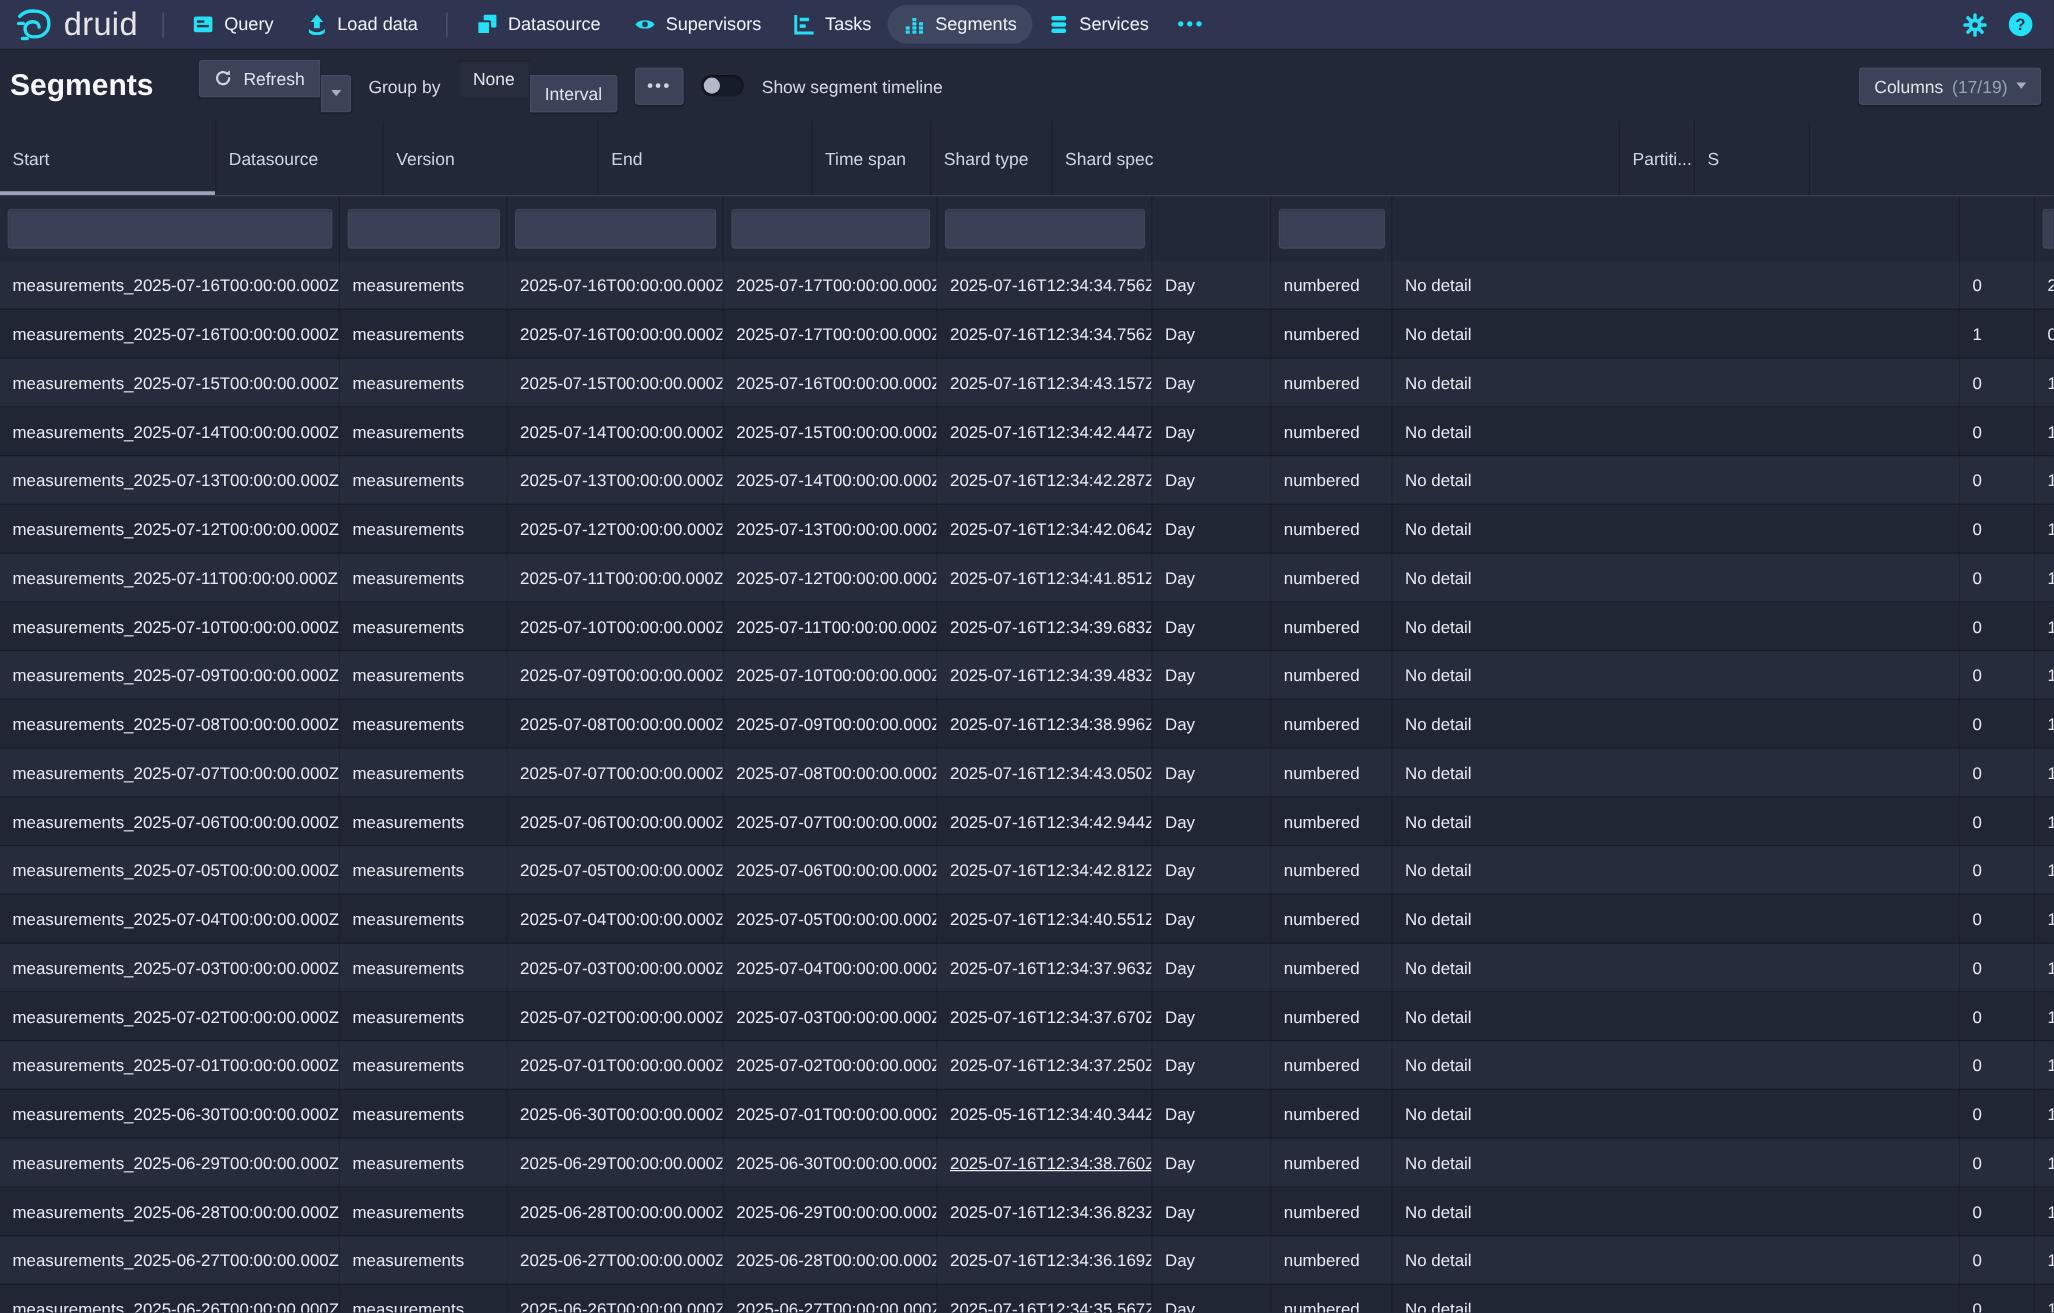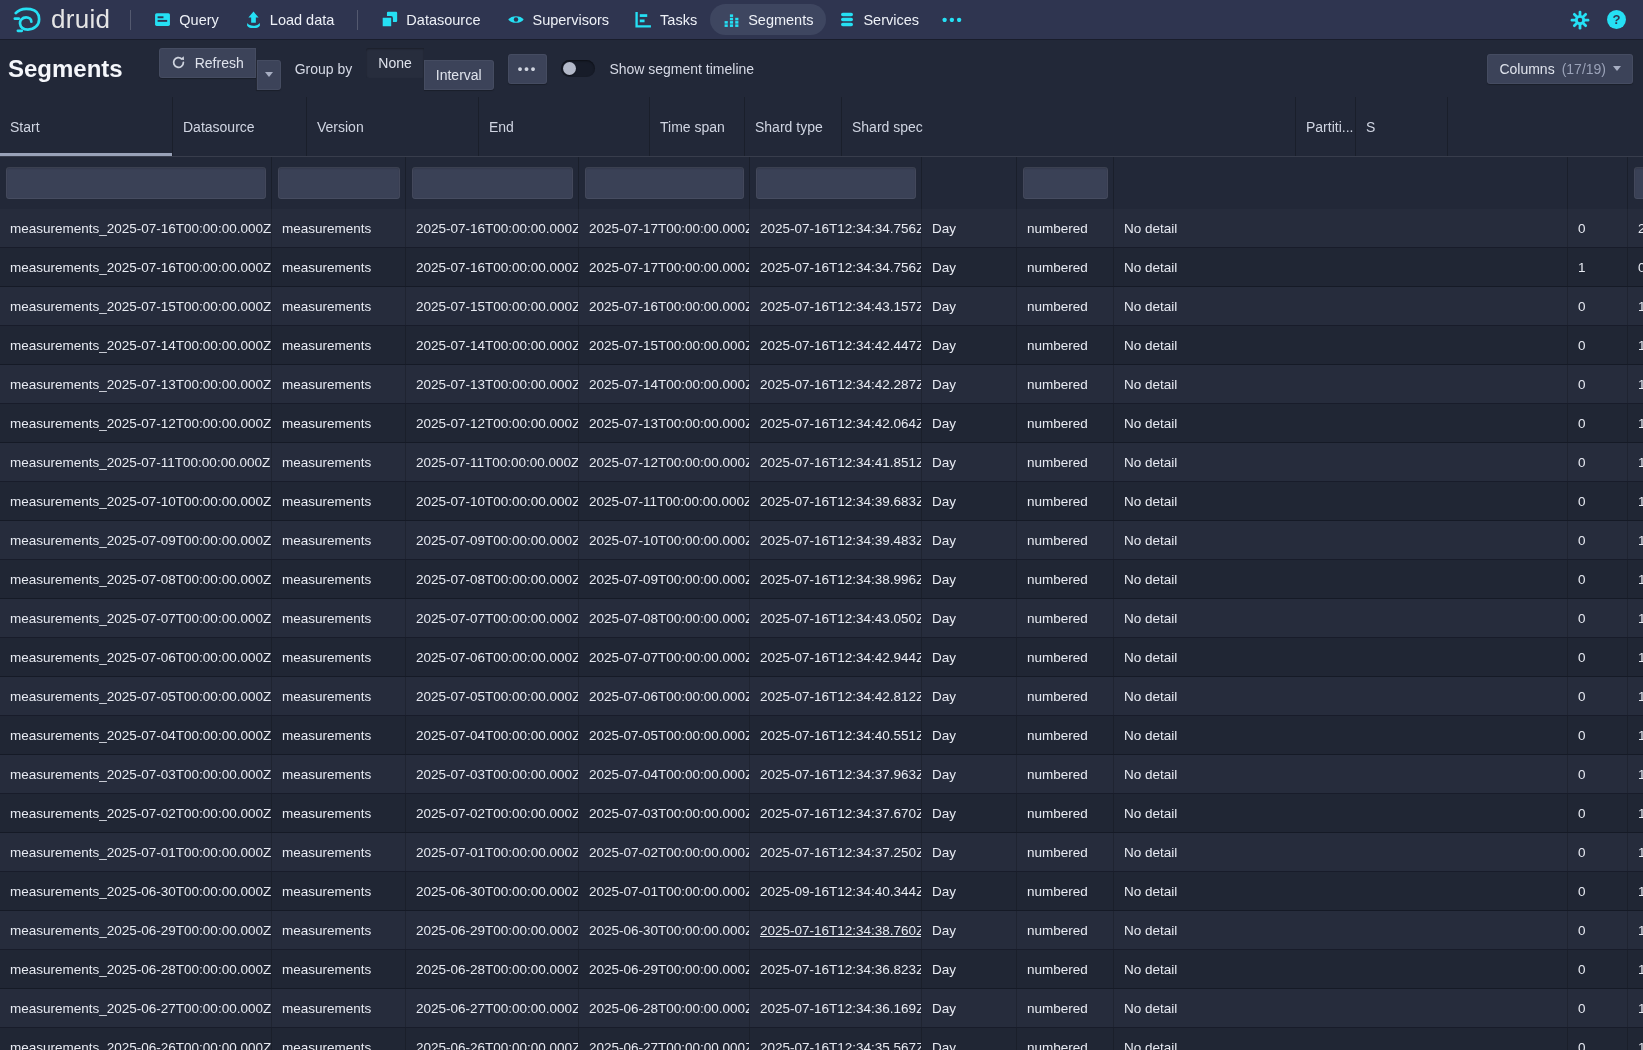--- a/index.html
+++ b/index.html
@@ -497,21 +497,21 @@
         <div class="td" style="width: 97px;">numbered</div>
         <div class="td" style="width: 454px;">No detail</div>
         <div class="td" style="width: 60px;">0</div>
         <div class="td" style="width: 92px;">1</div>
       </div>
       <div class="tr">
         <div class="td" style="width: 272px;">measurements_2025-06-30T00:00:00.000Z...</div>
         <div class="td" style="width: 134px;">measurements</div>
         <div class="td" style="width: 173px;">2025-06-30T00:00:00.000Z</div>
         <div class="td" style="width: 171px;">2025-07-01T00:00:00.000Z</div>
-        <div class="td" style="width: 172px;">2025-09-16T12:34:40.344Z</div>
+        <div class="td" style="width: 172px;">2025-05-16T12:34:40.344Z</div>
         <div class="td" style="width: 95px;">Day</div>
         <div class="td" style="width: 97px;">numbered</div>
         <div class="td" style="width: 454px;">No detail</div>
         <div class="td" style="width: 60px;">0</div>
         <div class="td" style="width: 92px;">1</div>
       </div>
       <div class="tr">
         <div class="td" style="width: 272px;">measurements_2025-06-29T00:00:00.000Z...</div>
         <div class="td" style="width: 134px;">measurements</div>
         <div class="td" style="width: 173px;">2025-06-29T00:00:00.000Z</div>

